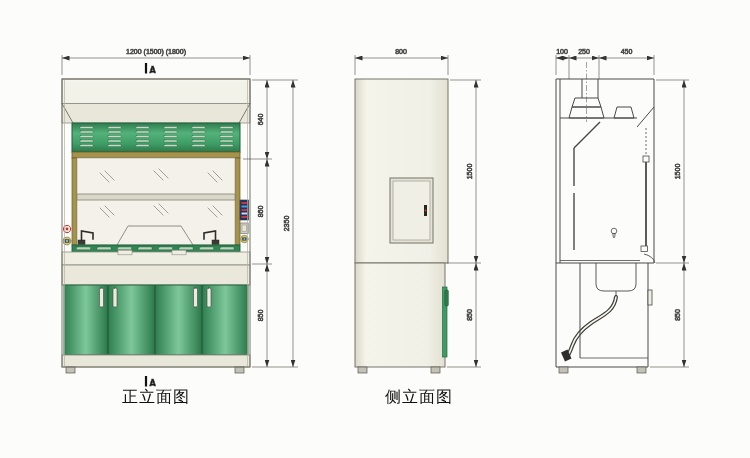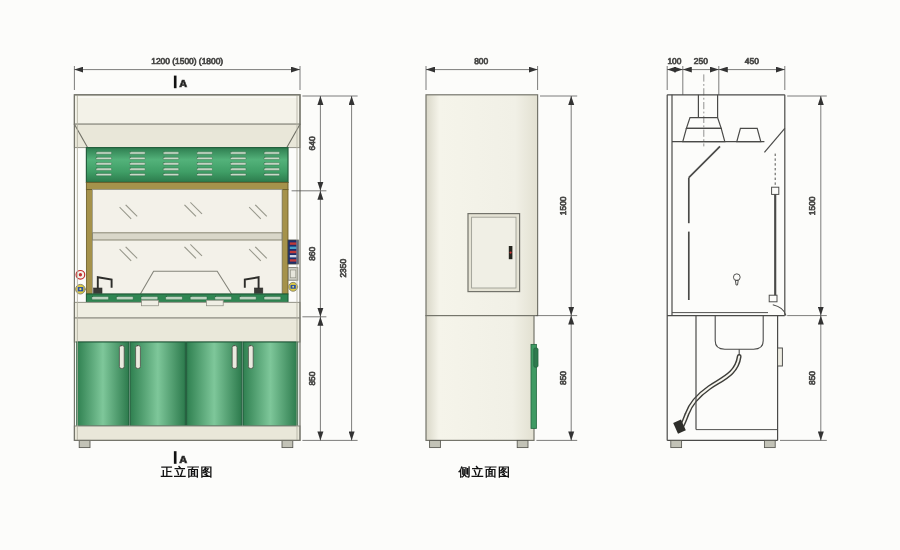--- a/index.html
+++ b/index.html
@@ -1,18 +1,18 @@
 <!DOCTYPE html>
 <html><head>
 <meta charset="utf-8">
 <style>
   html,body{margin:0;padding:0;}
   body{width:750px;height:458px;background:#fcfcfa;font-family:"Liberation Sans",sans-serif;position:relative;overflow:hidden;}
   #canvas{position:absolute;left:0;top:0;width:750px;height:458px;}
-  .view-title{position:absolute;top:387px;width:120px;text-align:center;font-weight:bold;font-size:10px;color:#111;letter-spacing:1px;font-family:"DejaVu Sans",sans-serif;}
+  .view-title{position:absolute;top:387px;width:120px;text-align:center;font-weight:normal;font-size:16px;color:#111;letter-spacing:1px;font-family:"DejaVu Sans",sans-serif;}
   svg text.dim{font-family:"Liberation Sans",sans-serif;font-size:7px;fill:#333;}
   svg text.mark{font-family:"DejaVu Sans",sans-serif;font-size:8px;font-weight:bold;fill:#111;}
 </style>
 </head>
 <body>
 
 <div id="canvas">
 <svg width="750" height="458" viewBox="0 0 750 458">
   <defs>
     <marker id="aR" markerUnits="userSpaceOnUse" markerWidth="8" markerHeight="6" refX="7.5" refY="2.5" orient="0">
@@ -297,14 +297,14 @@
         <line x1="656" y1="263" x2="689" y2="263"></line>
         <line x1="650" y1="367" x2="689" y2="367"></line>
     <line x1="684" y1="80" x2="684" y2="263" marker-start="url(#aU)" marker-end="url(#aD)"></line>
     <line x1="684" y1="263" x2="684" y2="367" marker-start="url(#aU)" marker-end="url(#aD)"></line>
     <text class="dim" text-anchor="middle" transform="rotate(-90 679.5 171.5)" x="679.5" y="171.5">1500</text>
     <text class="dim" text-anchor="middle" transform="rotate(-90 679.5 315)" x="679.5" y="315">850</text>
   </g>
 </svg>
 
 <div class="view-title" style="left:96px;">正立面图</div>
-<div class="view-title" style="left:344px;">侧立面图</div>
+<div class="view-title" style="left:359px;">侧立面图</div>
 </div>
 
 </body></html>

